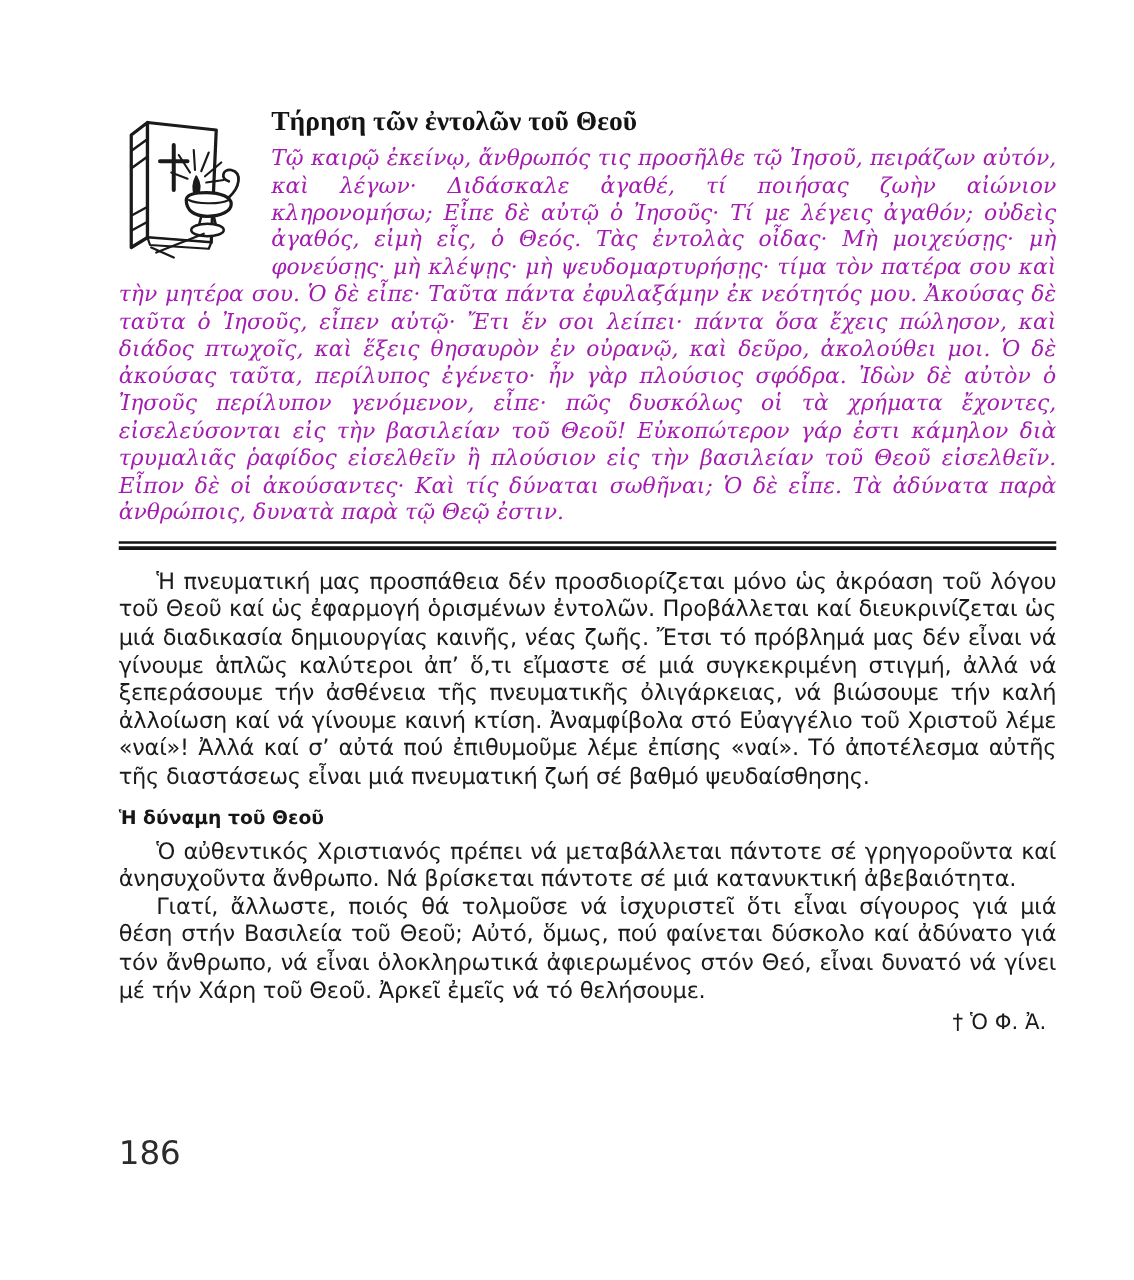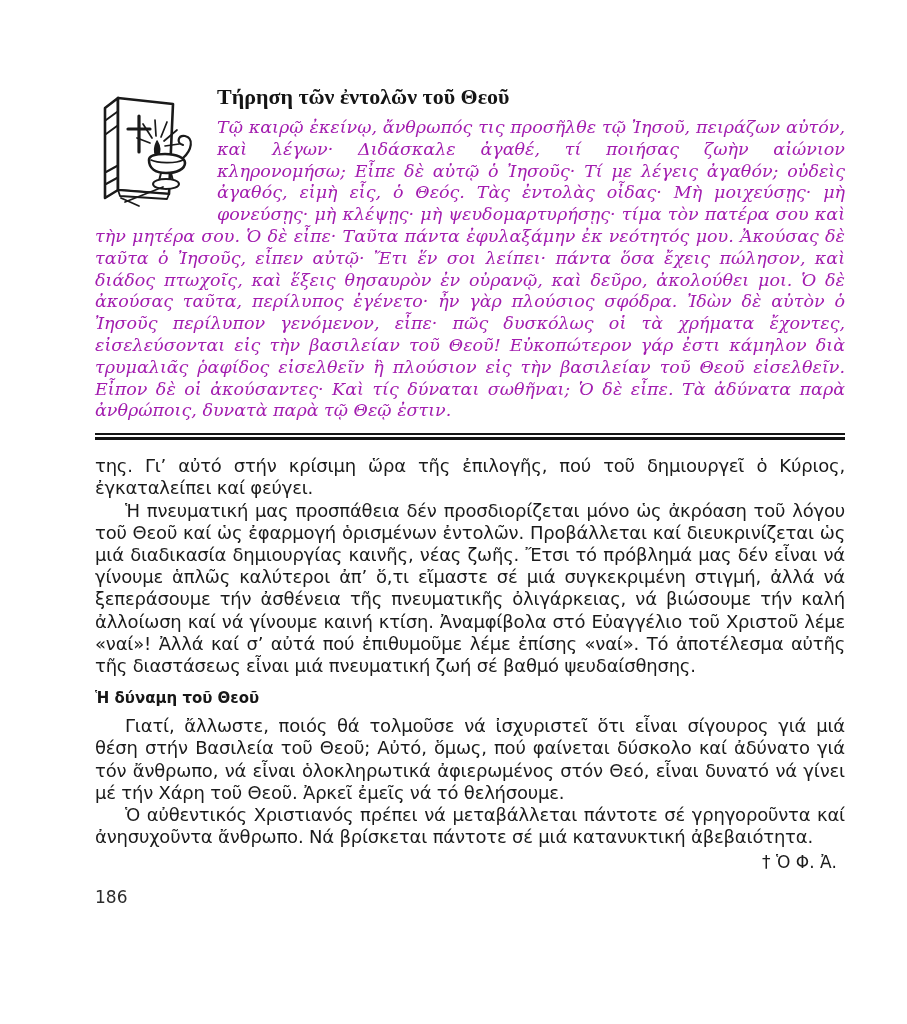--- a/index.html
+++ b/index.html
@@ -83,23 +83,23 @@
     font-family: "DejaVu Sans", "Liberation Sans", sans-serif;
     font-size: 17px;
     text-align: right;
     margin-top: 4px;
     padding-right: 8px;
     color: #1b1b1b;
   }
   .page-number {
     position: absolute;
     left: 95px;
-    top: 887px;
+    top: 908px;
     font-family: "DejaVu Sans", "Liberation Sans", sans-serif;
-    font-size: 17px;
+    font-size: 26px;
     color: #2c2c2c;
   }
 </style>
 </head>
 <body>
 
 <div class="page">
   <div class="content">
 
     <div class="head-icon">
@@ -138,26 +138,25 @@
       </svg>
     </div>
 
     <h2 class="subtitle">Τήρηση τῶν ἐντολῶν τοῦ Θεοῦ</h2>
 
     <p class="gospel">Τῷ καιρῷ ἐκείνῳ, ἄνθρωπός τις προσῆλθε τῷ Ἰησοῦ, πειράζων αὐτόν, καὶ λέγων· Διδάσκαλε ἀγαθέ, τί ποιήσας ζωὴν αἰώνιον κληρονομήσω; Εἶπε δὲ αὐτῷ ὁ Ἰησοῦς· Τί με λέγεις ἀγαθόν; οὐδεὶς ἀγαθός, εἰμὴ εἷς, ὁ Θεός. Τὰς ἐντολὰς οἶδας· Μὴ μοιχεύσῃς· μὴ φονεύσῃς· μὴ κλέψῃς· μὴ ψευδομαρτυρήσῃς· τίμα τὸν πατέρα σου καὶ τὴν μητέρα σου. Ὁ δὲ εἶπε· Ταῦτα πάντα ἐφυλαξάμην ἐκ νεότητός μου. Ἀκούσας δὲ ταῦτα ὁ Ἰησοῦς, εἶπεν αὐτῷ· Ἔτι ἕν σοι λείπει· πάντα ὅσα ἔχεις πώλησον, καὶ διάδος πτωχοῖς, καὶ ἕξεις θησαυρὸν ἐν οὐρανῷ, καὶ δεῦρο, ἀκολούθει μοι. Ὁ δὲ ἀκούσας ταῦτα, περίλυπος ἐγένετο· ἦν γὰρ πλούσιος σφόδρα. Ἰδὼν δὲ αὐτὸν ὁ Ἰησοῦς περίλυπον γενόμενον, εἶπε· πῶς δυσκόλως οἱ τὰ χρήματα ἔχοντες, εἰσελεύσονται εἰς τὴν βασιλείαν τοῦ Θεοῦ! Εὐκοπώτερον γάρ ἐστι κάμηλον διὰ τρυμαλιᾶς ῥαφίδος εἰσελθεῖν ἢ πλούσιον εἰς τὴν βασιλείαν τοῦ Θεοῦ εἰσελθεῖν. Εἶπον δὲ οἱ ἀκούσαντες· Καὶ τίς δύναται σωθῆναι; Ὁ δὲ εἶπε. Τὰ ἀδύνατα παρὰ ἀνθρώποις, δυνατὰ παρὰ τῷ Θεῷ ἐστιν.</p>
 
     <div class="double-rule"></div>
 
     <div class="commentary">
-      <p>της. Γι’ αὐτό στήν κρίσιμη ὥρα τῆς ἐπιλογῆς, πού τοῦ δημιουργεῖ ὁ Κύριος, ἐγκαταλείπει καί φεύγει.</p>
       <p class="indent">Ἡ πνευματική μας προσπάθεια δέν προσδιορίζεται μόνο ὡς ἀκρόαση τοῦ λόγου τοῦ Θεοῦ καί ὡς ἐφαρμογή ὁρισμένων ἐντολῶν. Προβάλλεται καί διευκρινίζεται ὡς μιά διαδικασία δημιουργίας καινῆς, νέας ζωῆς. Ἔτσι τό πρόβλημά μας δέν εἶναι νά γίνουμε ἁπλῶς καλύτεροι ἀπ’ ὅ,τι εἴμαστε σέ μιά συγκεκριμένη στιγμή, ἀλλά νά ξεπεράσουμε τήν ἀσθένεια τῆς πνευματικῆς ὀλιγάρκειας, νά βιώσουμε τήν καλή ἀλλοίωση καί νά γίνουμε καινή κτίση. Ἀναμφίβολα στό Εὐαγγέλιο τοῦ Χριστοῦ λέμε «ναί»! Ἀλλά καί σ’ αὐτά πού ἐπιθυμοῦμε λέμε ἐπίσης «ναί». Τό ἀποτέλεσμα αὐτῆς τῆς διαστάσεως εἶναι μιά πνευματική ζωή σέ βαθμό ψευδαίσθησης.</p>
 
       <h3 class="section-heading">Ἡ δύναμη τοῦ Θεοῦ</h3>
 
+      <p class="indent">Ὁ αὐθεντικός Χριστιανός πρέπει νά μεταβάλλεται πάντοτε σέ γρηγοροῦντα καί ἀνησυχοῦντα ἄνθρωπο. Νά βρίσκεται πάντοτε σέ μιά κατανυκτική ἀβεβαιότητα.</p>
       <p class="indent">Γιατί, ἄλλωστε, ποιός θά τολμοῦσε νά ἰσχυριστεῖ ὅτι εἶναι σίγουρος γιά μιά θέση στήν Βασιλεία τοῦ Θεοῦ; Αὐτό, ὅμως, πού φαίνεται δύσκολο καί ἀδύνατο γιά τόν ἄνθρωπο, νά εἶναι ὁλοκληρωτικά ἀφιερωμένος στόν Θεό, εἶναι δυνατό νά γίνει μέ τήν Χάρη τοῦ Θεοῦ. Ἀρκεῖ ἐμεῖς νά τό θελήσουμε.</p>
-      <p class="indent">Ὁ αὐθεντικός Χριστιανός πρέπει νά μεταβάλλεται πάντοτε σέ γρηγοροῦντα καί ἀνησυχοῦντα ἄνθρωπο. Νά βρίσκεται πάντοτε σέ μιά κατανυκτική ἀβεβαιότητα.</p>
 
       <div class="signature">† Ὁ Φ. Ἀ.</div>
     </div>
   </div>
 
   <div class="page-number">186</div>
 </div>
 
 </body></html>

